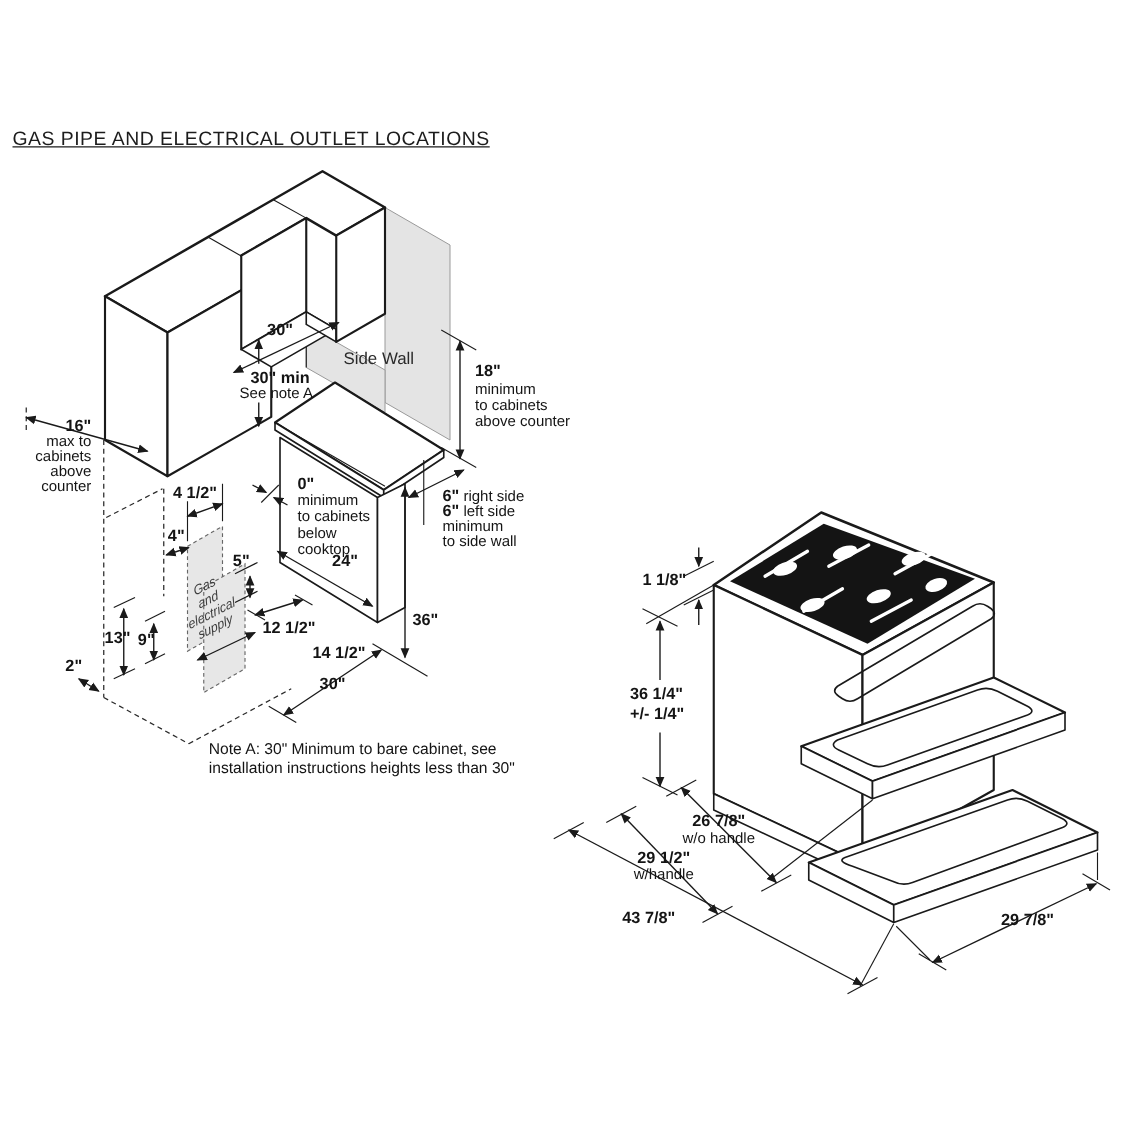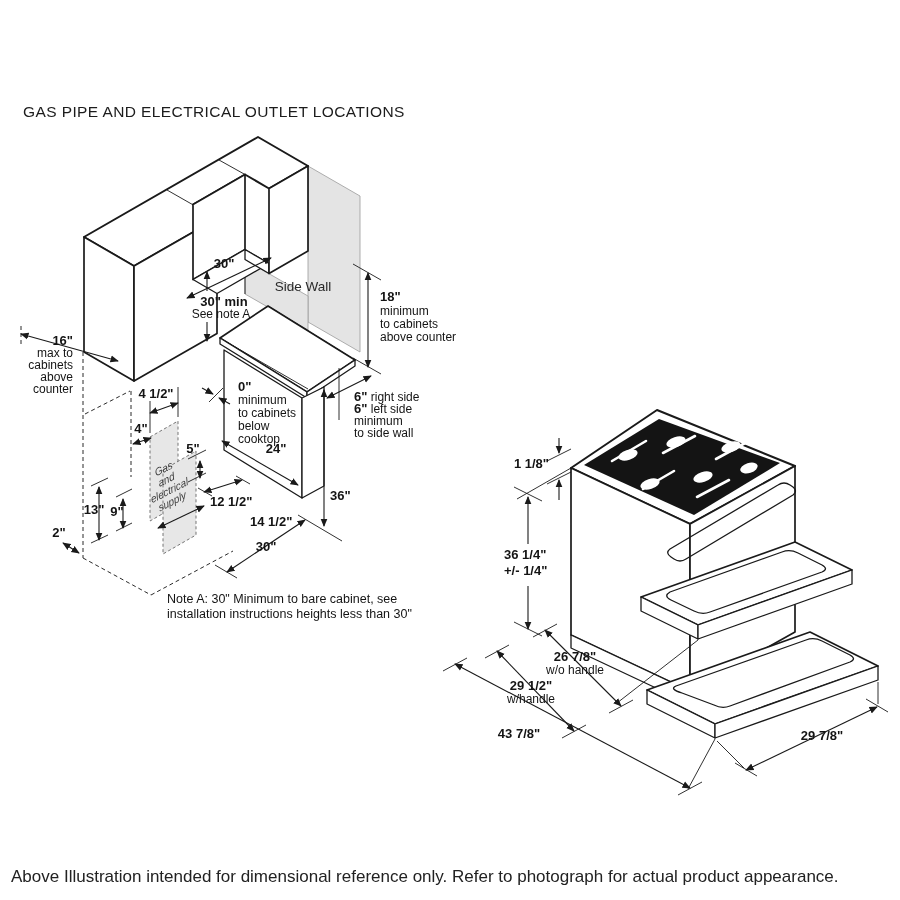--- a/index.html
+++ b/index.html
@@ -1,18 +1,18 @@
 <!DOCTYPE html>
 <html><head>
 <meta charset="utf-8">
 <style>
   html,body{margin:0;padding:0;background:#fff;}
   .page{position:relative;width:900px;height:900px;background:#fff;overflow:hidden;
         font-family:"Liberation Sans",sans-serif;}
-  .title{position:absolute;left:23px;top:103px;font-size:15.5px;letter-spacing:.4px;color:#1c1c1c;white-space:nowrap;}
+  .title{position:absolute;left:10px;top:103px;font-size:15.5px;letter-spacing:.4px;color:#1c1c1c;white-space:nowrap;text-decoration:underline;}
   .footer{position:absolute;left:11px;top:867px;font-size:17px;color:#222;white-space:nowrap;}
   svg{position:absolute;left:0;top:0;}
   text{font-family:"Liberation Sans",sans-serif;}
   .b{font-size:13px;font-weight:bold;fill:#141414;}
   .r{font-size:12px;fill:#141414;}
   .sw{font-size:13.5px;fill:#2a2a2a;}
   .nt{font-size:12.5px;fill:#141414;}
   .gas{font-size:10.5px;font-style:italic;fill:#3d3d3d;}
   .ol{fill:#fff;stroke:#1a1a1a;stroke-width:1.7;stroke-linejoin:round;}
   .olh{fill:#fff;stroke:#1a1a1a;stroke-width:2;stroke-linejoin:round;}
@@ -252,14 +252,13 @@
       <text class="b" x="504" y="575">+/- 1/4"</text>
       <text class="b" x="575" y="661" text-anchor="middle">26 7/8"</text>
       <text class="r" x="575" y="674" text-anchor="middle">w/o handle</text>
       <text class="b" x="531" y="690" text-anchor="middle">29 1/2"</text>
       <text class="r" x="531" y="703" text-anchor="middle">w/handle</text>
       <text class="b" x="519" y="738" text-anchor="middle">43 7/8"</text>
       <text class="b" x="822" y="740" text-anchor="middle">29 7/8"</text>
     </g>
   </svg>
 
-  <div class="footer">Above Illustration intended for dimensional reference only. Refer to photograph for actual product appearance.</div>
 </div>
 
 </body></html>

